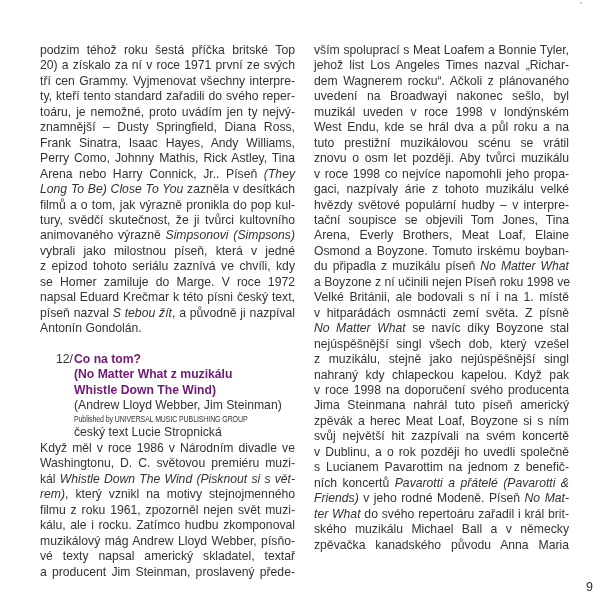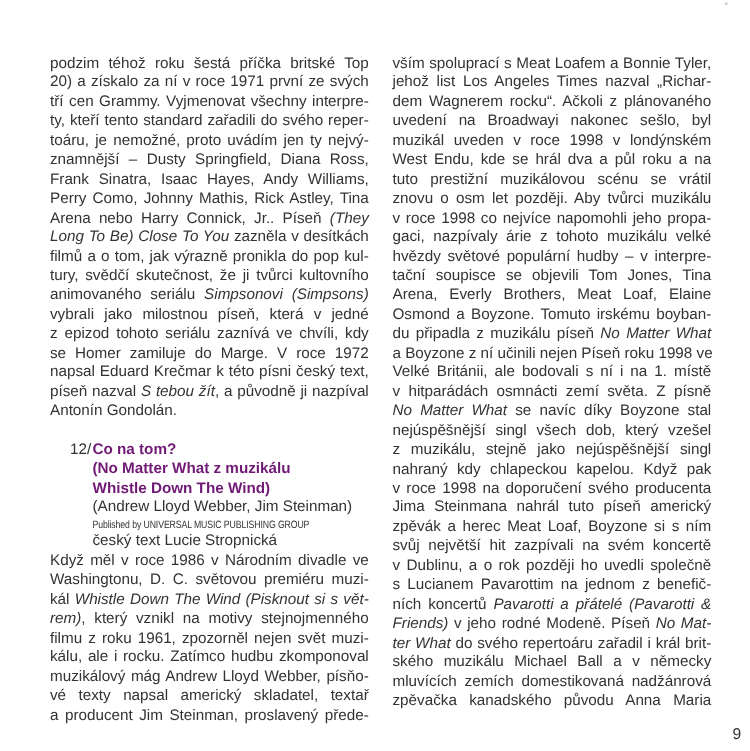--- a/index.html
+++ b/index.html
@@ -37,21 +37,21 @@
   <span class="line">tří cen Grammy. Vyjmenovat všechny interpre-</span>
   <span class="line">ty, kteří tento standard zařadili do svého reper-</span>
   <span class="line">toáru, je nemožné, proto uvádím jen ty nejvý-</span>
   <span class="line">znamnější – Dusty Springfield, Diana Ross,</span>
   <span class="line">Frank Sinatra, Isaac Hayes, Andy Williams,</span>
   <span class="line">Perry Como, Johnny Mathis, Rick Astley, Tina</span>
   <span class="line"><span>Arena nebo Harry Connick, Jr.. Píseň </span><em>(They</em></span>
   <span class="line"><em>Long To Be) Close To You</em><span> zazněla v desítkách</span></span>
   <span class="line">filmů a o tom, jak výrazně pronikla do pop kul-</span>
   <span class="line">tury, svědčí skutečnost, že ji tvůrci kultovního</span>
-  <span class="line"><span>animovaného seriálu </span><em>Simpsonovi (Simpsons)</em></span>
+  <span class="line"><span>animovaného výrazně </span><em>Simpsonovi (Simpsons)</em></span>
   <span class="line">vybrali jako milostnou píseň, která v jedné</span>
   <span class="line">z epizod tohoto seriálu zaznívá ve chvíli, kdy</span>
   <span class="line">se Homer zamiluje do Marge. V roce 1972</span>
   <span class="line">napsal Eduard Krečmar k této písni český text,</span>
   <span class="line"><span>píseň nazval </span><em>S tebou žít</em><span>, a původně ji nazpíval</span></span>
   <span class="line last">Antonín Gondolán.</span>
 
   <div class="para-gap"></div>
 
   <div class="track">
@@ -101,17 +101,16 @@
   <span class="line">v roce 1998 na doporučení svého producenta</span>
   <span class="line">Jima Steinmana nahrál tuto píseň americký</span>
   <span class="line">zpěvák a herec Meat Loaf, Boyzone si s ním</span>
   <span class="line">svůj největší hit zazpívali na svém koncertě</span>
   <span class="line">v Dublinu, a o rok později ho uvedli společně</span>
   <span class="line">s Lucianem Pavarottim na jednom z benefič-</span>
   <span class="line"><span>ních koncertů </span><em>Pavarotti a přátelé (Pavarotti &amp;</em></span>
   <span class="line"><em>Friends)</em><span> v jeho rodné Modeně. Píseň </span><em>No Mat-</em></span>
   <span class="line"><em>ter What</em><span> do svého repertoáru zařadil i král brit-</span></span>
   <span class="line">ského muzikálu Michael Ball a v německy</span>
-  <span class="line">mluvících zemích domestikovaná nadžánrová</span>
   <span class="line">zpěvačka kanadského původu Anna Maria</span>
 </div>
 
 <div class="page-num">9</div>
 
 </body></html>

